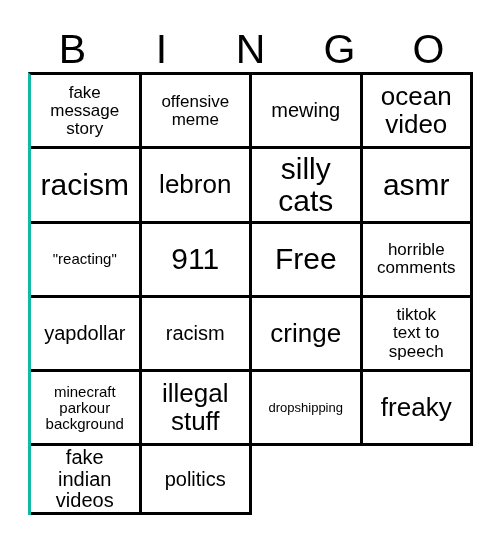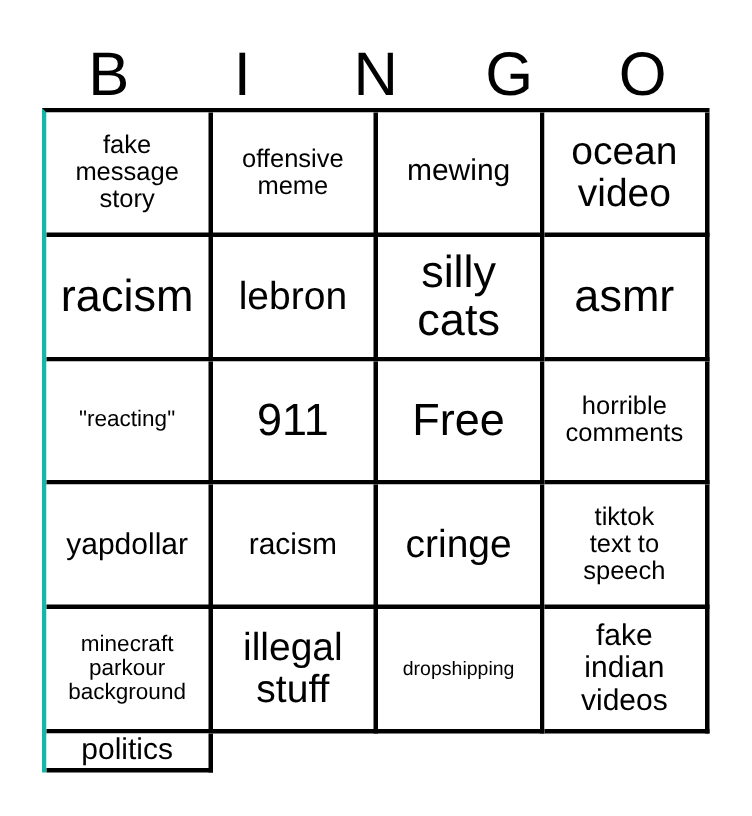--- a/index.html
+++ b/index.html
@@ -164,20 +164,23 @@
 parkour
 background</span>
       </div>
       <div class="cell fs-xl">
         <span class="cell-text">illegal
 stuff</span>
       </div>
       <div class="cell fs-xxs">
         <span class="cell-text">dropshipping</span>
       </div>
+      <div class="cell fs-xl">
+        <span class="cell-text">freaky</span>
+      </div>
       <div class="cell fs-m">
         <span class="cell-text">fake
 indian
 videos</span>
       </div>
       <div class="cell fs-m">
         <span class="cell-text">politics</span>
       </div>
     </div>
 

